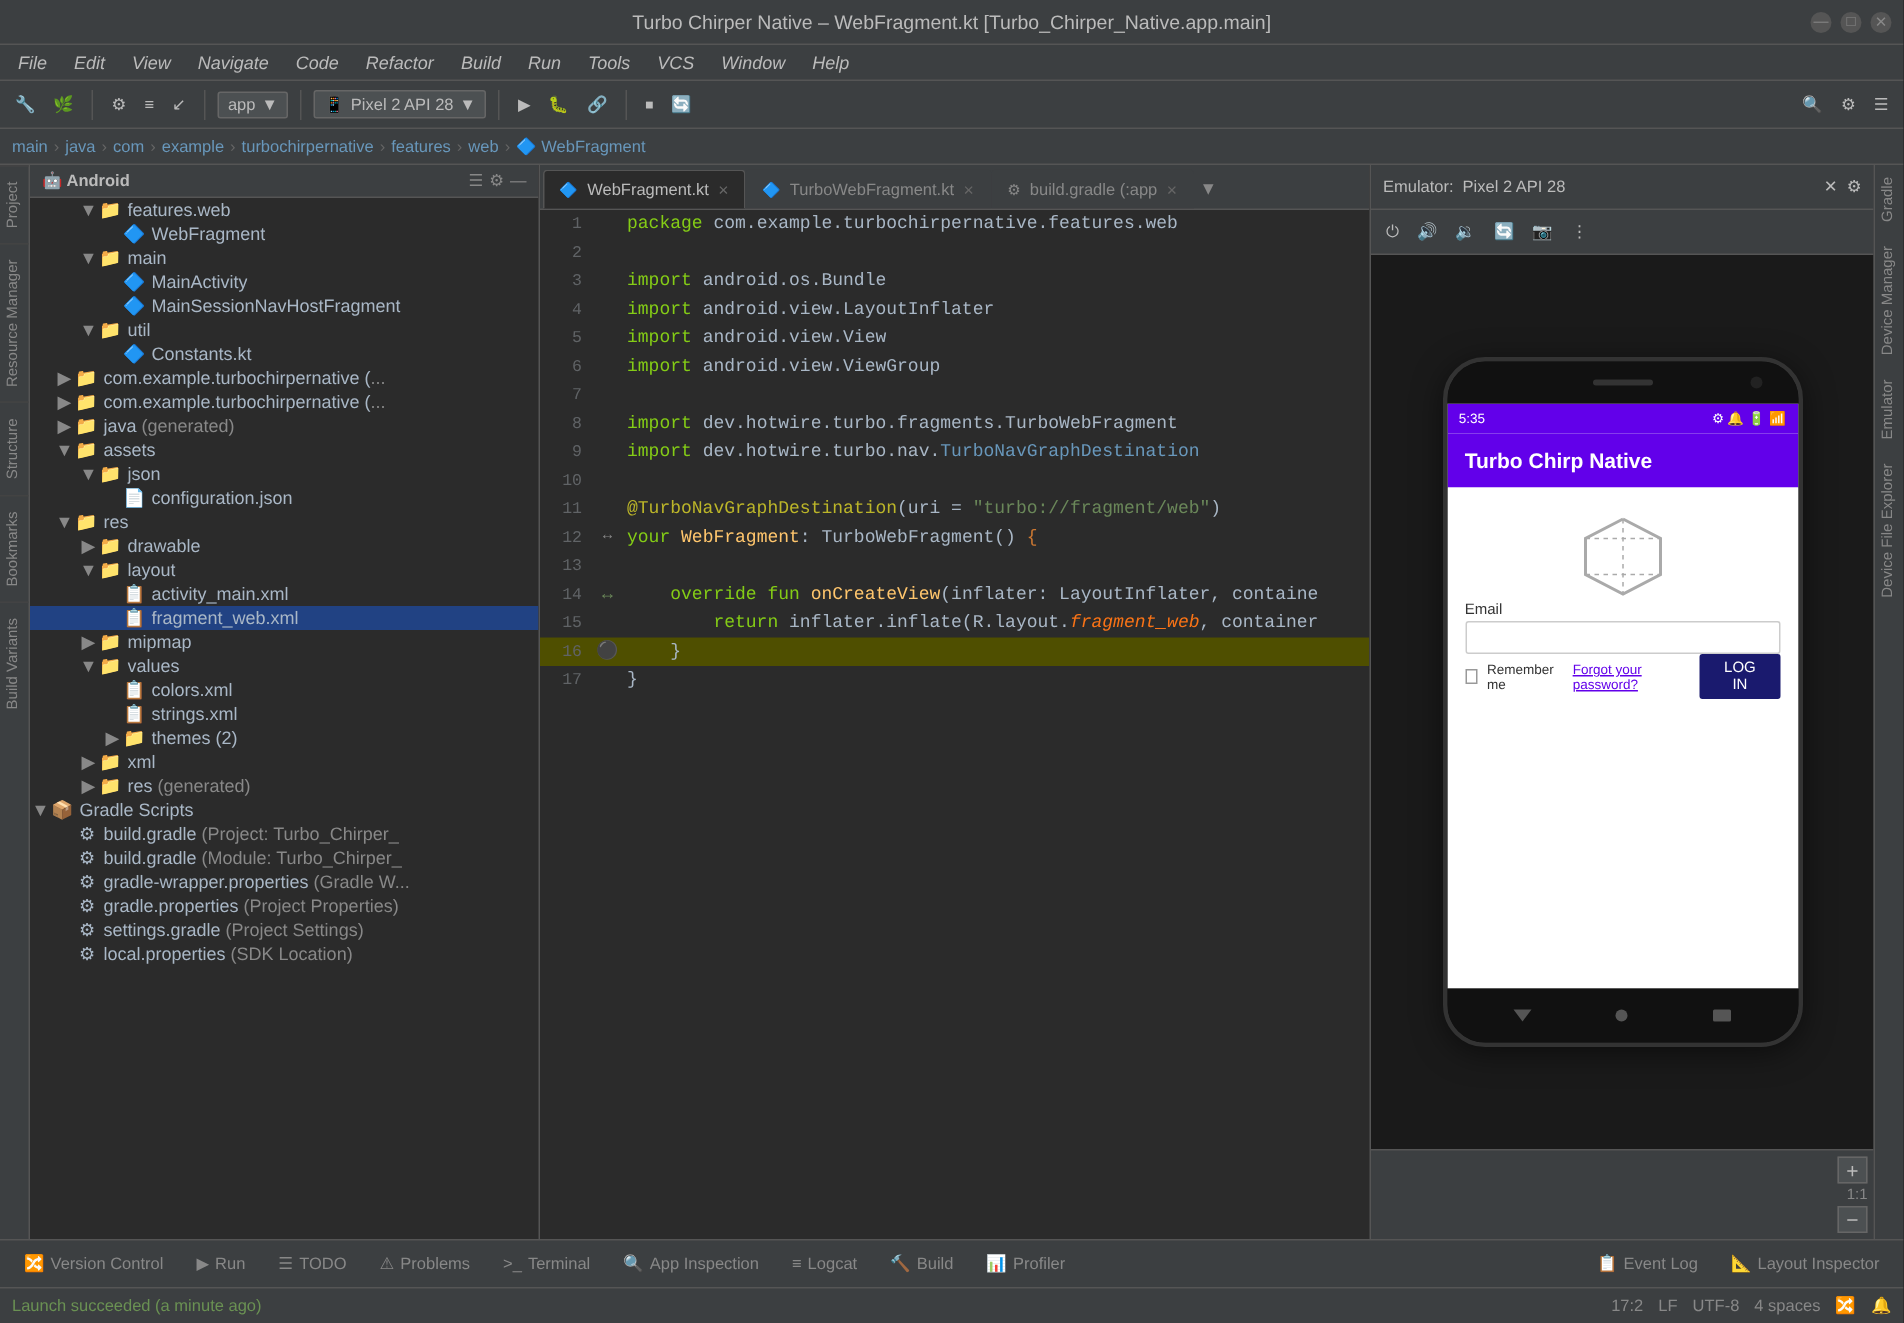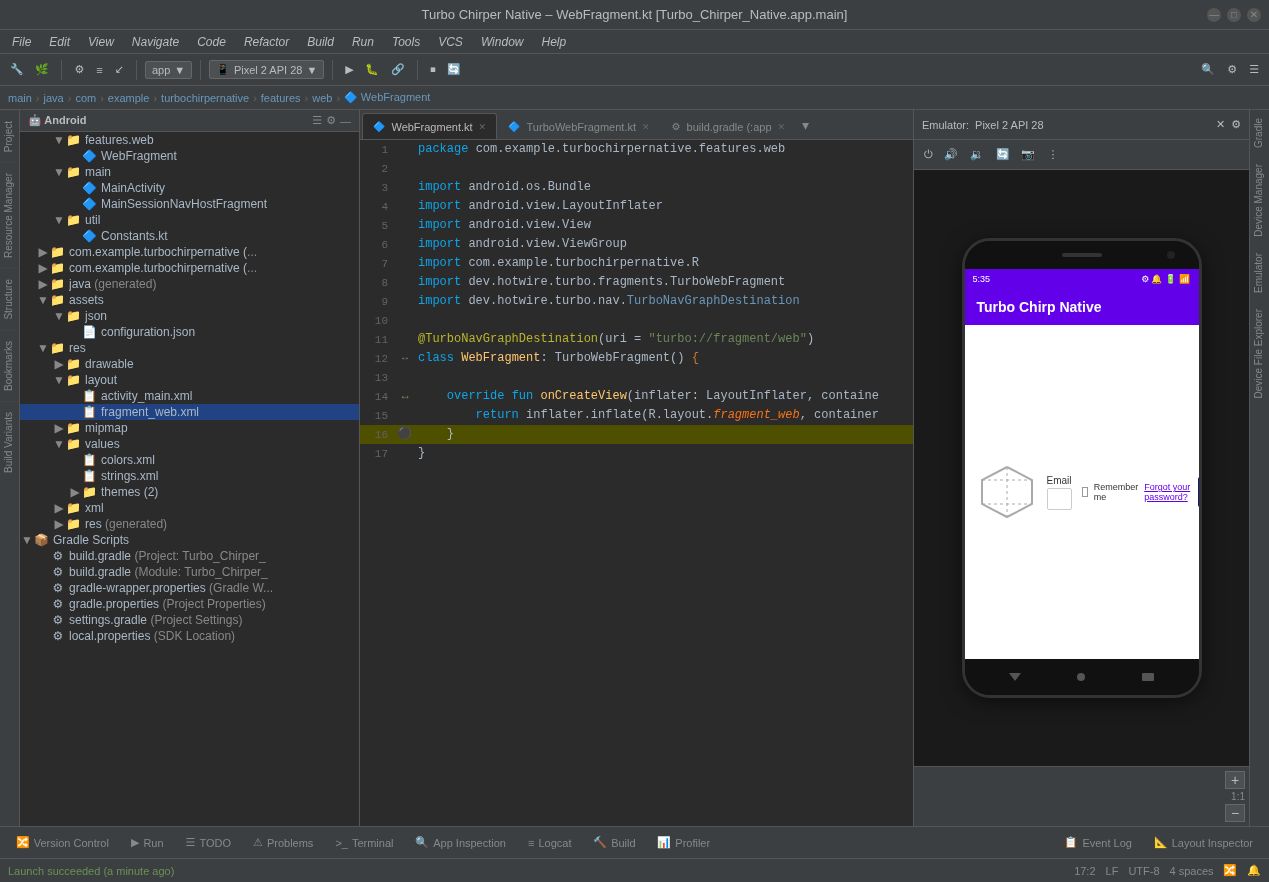--- a/index.html
+++ b/index.html
@@ -224,21 +224,21 @@
       display: flex;
       align-items: center;
       justify-content: center;
     }
     .line-content {
       flex: 1;
       padding: 0 4px;
       white-space: pre;
       color: #a9b7c6;
     }
-    .kw { color: #0ea5e9; }
+    .kw { color: #84cc16; }
     .fn { color: #ffc66d; }
     .str { color: #6a8759; }
     .ann { color: #bbb529; }
     .hl-yellow { background: #4f4f00; }
 
     
     #emulator-panel {
       width: 336px;
       background: #2b2b2b;
       border-left: 1px solid #555;
@@ -330,23 +330,22 @@
       padding: 0 12px;
       color: white;
       font-size: 14px;
       font-weight: bold;
     }
     .phone-content {
       flex: 1;
       background: white;
       padding: 16px 12px;
       display: flex;
-      flex-direction: row;
-      align-items: center;
-      gap: 10px;
+      flex-direction: column;
+      align-items: center;
     }
     .phone-logo {
       width: 60px;
       height: 60px;
       display: flex;
       align-items: center;
       justify-content: center;
     }
     .form-label {
       align-self: flex-start;
@@ -828,21 +827,20 @@
         <span class="line-content"><span class="kw">import</span> android.view.View</span>
       </div>
       <div class="code-line">
         <span class="line-num">6</span>
         <span class="line-gutter"></span>
         <span class="line-content"><span class="kw">import</span> android.view.ViewGroup</span>
       </div>
       <div class="code-line">
         <span class="line-num">7</span>
         <span class="line-gutter"></span>
-        <span class="line-content"><span class="kw">import</span> com.example.turbochirpernative.R</span>
       </div>
       <div class="code-line">
         <span class="line-num">8</span>
         <span class="line-gutter"></span>
         <span class="line-content"><span class="kw">import</span> dev.hotwire.turbo.fragments.TurboWebFragment</span>
       </div>
       <div class="code-line">
         <span class="line-num">9</span>
         <span class="line-gutter"></span>
         <span class="line-content"><span class="kw">import</span> dev.hotwire.turbo.nav.<span style="color:#6897bb">TurboNavGraphDestination</span></span>
@@ -853,21 +851,21 @@
         <span class="line-content"> </span>
       </div>
       <div class="code-line">
         <span class="line-num">11</span>
         <span class="line-gutter"></span>
         <span class="line-content"><span class="ann">@TurboNavGraphDestination</span>(uri = <span class="str">"turbo://fragment/web"</span>)</span>
       </div>
       <div class="code-line">
         <span class="line-num">12</span>
         <span class="line-gutter" style="color:#888; font-size:10px;">↔</span>
-        <span class="line-content"><span class="kw">class</span> <span style="color:#ffc66d">WebFragment</span>: <span style="color:#a9b7c6">TurboWebFragment</span>() <span style="color:#cc7832">{</span></span>
+        <span class="line-content"><span class="kw">your</span> <span style="color:#ffc66d">WebFragment</span>: <span style="color:#a9b7c6">TurboWebFragment</span>() <span style="color:#cc7832">{</span></span>
       </div>
       <div class="code-line">
         <span class="line-num">13</span>
         <span class="line-gutter"></span>
         <span class="line-content"> </span>
       </div>
       <div class="code-line">
         <span class="line-num">14</span>
         <span class="line-gutter" style="color:#6a8759;">↔</span>
         <span class="line-content">    <span class="kw">override</span> <span class="kw">fun</span> <span class="fn">onCreateView</span>(inflater: LayoutInflater, containe</span>

